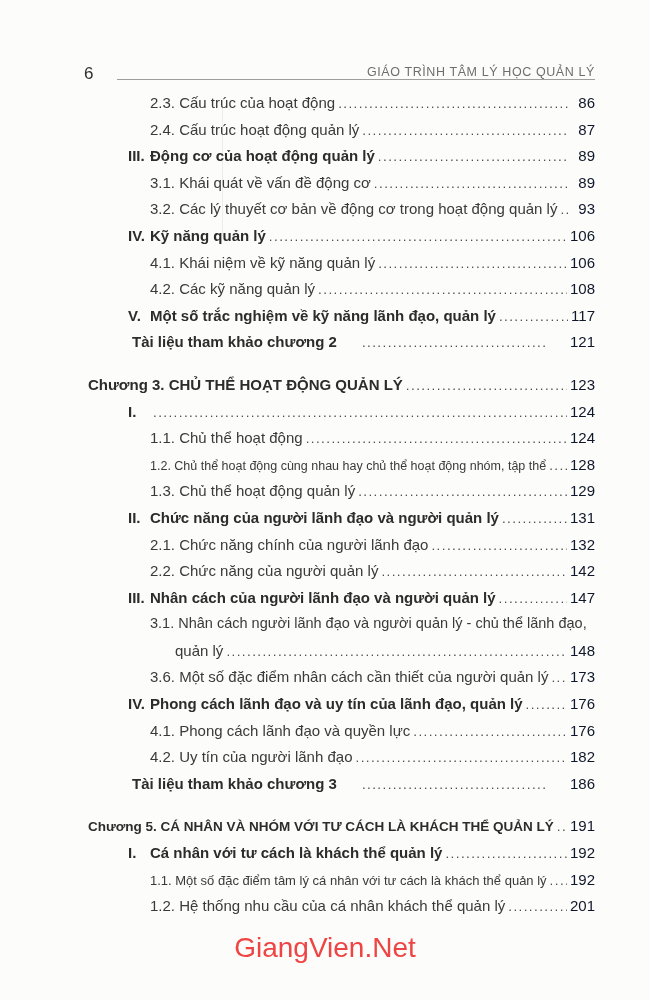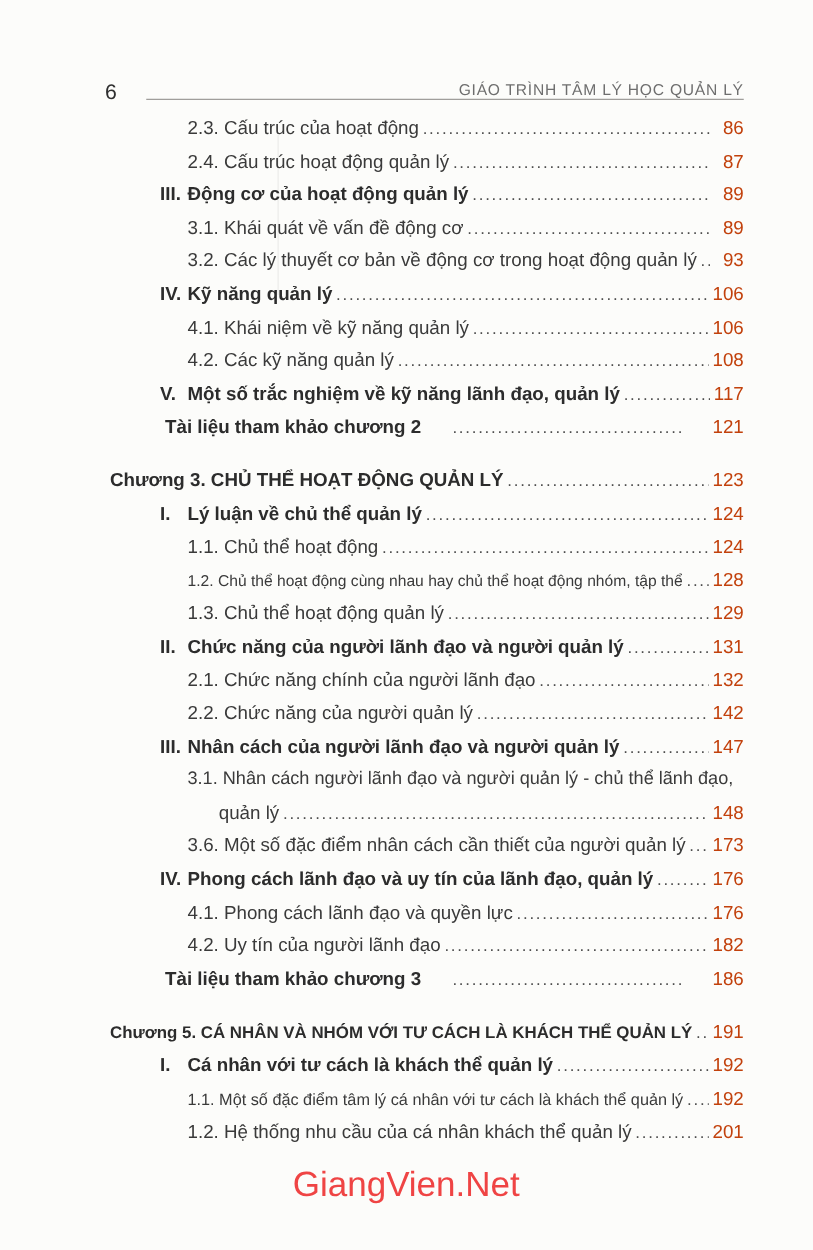--- a/index.html
+++ b/index.html
@@ -85,21 +85,21 @@
     content: "......................................................................................................................................";
     font-size: 13.5px;
     letter-spacing: 1.4px;
     color: #4d4d4d;
   }
   .toc-page {
     flex: 0 0 auto;
     min-width: 24px;
     text-align: right;
     font-weight: 400;
-    color: #c2410c;
+    color: #0f172a;
   }
 
   
   .watermark {
     margin-top: 8px;
     text-align: center;
     font-size: 28px;
   }
 
   
@@ -181,21 +181,20 @@
         <span class="toc-dots"></span>
         <span class="toc-page">121</span>
       </div>
       <div class="toc-row chapter">
         <span class="toc-label">Chương 3. CHỦ THỂ HOẠT ĐỘNG QUẢN LÝ</span>
         <span class="toc-dots"></span>
         <span class="toc-page">123</span>
       </div>
       <div class="toc-row roman">
         <span class="toc-num">I.</span>
-        <span class="toc-label">Lý luận về chủ thể quản lý</span>
         <span class="toc-dots"></span>
         <span class="toc-page">124</span>
       </div>
       <div class="toc-row sub">
         <span class="toc-label">1.1. Chủ thể hoạt động</span>
         <span class="toc-dots"></span>
         <span class="toc-page">124</span>
       </div>
       <div class="toc-row sub">
         <span class="toc-label" style="font-size: 12.5px;">1.2. Chủ thể hoạt động cùng nhau hay chủ thể hoạt động nhóm, tập thể</span>

